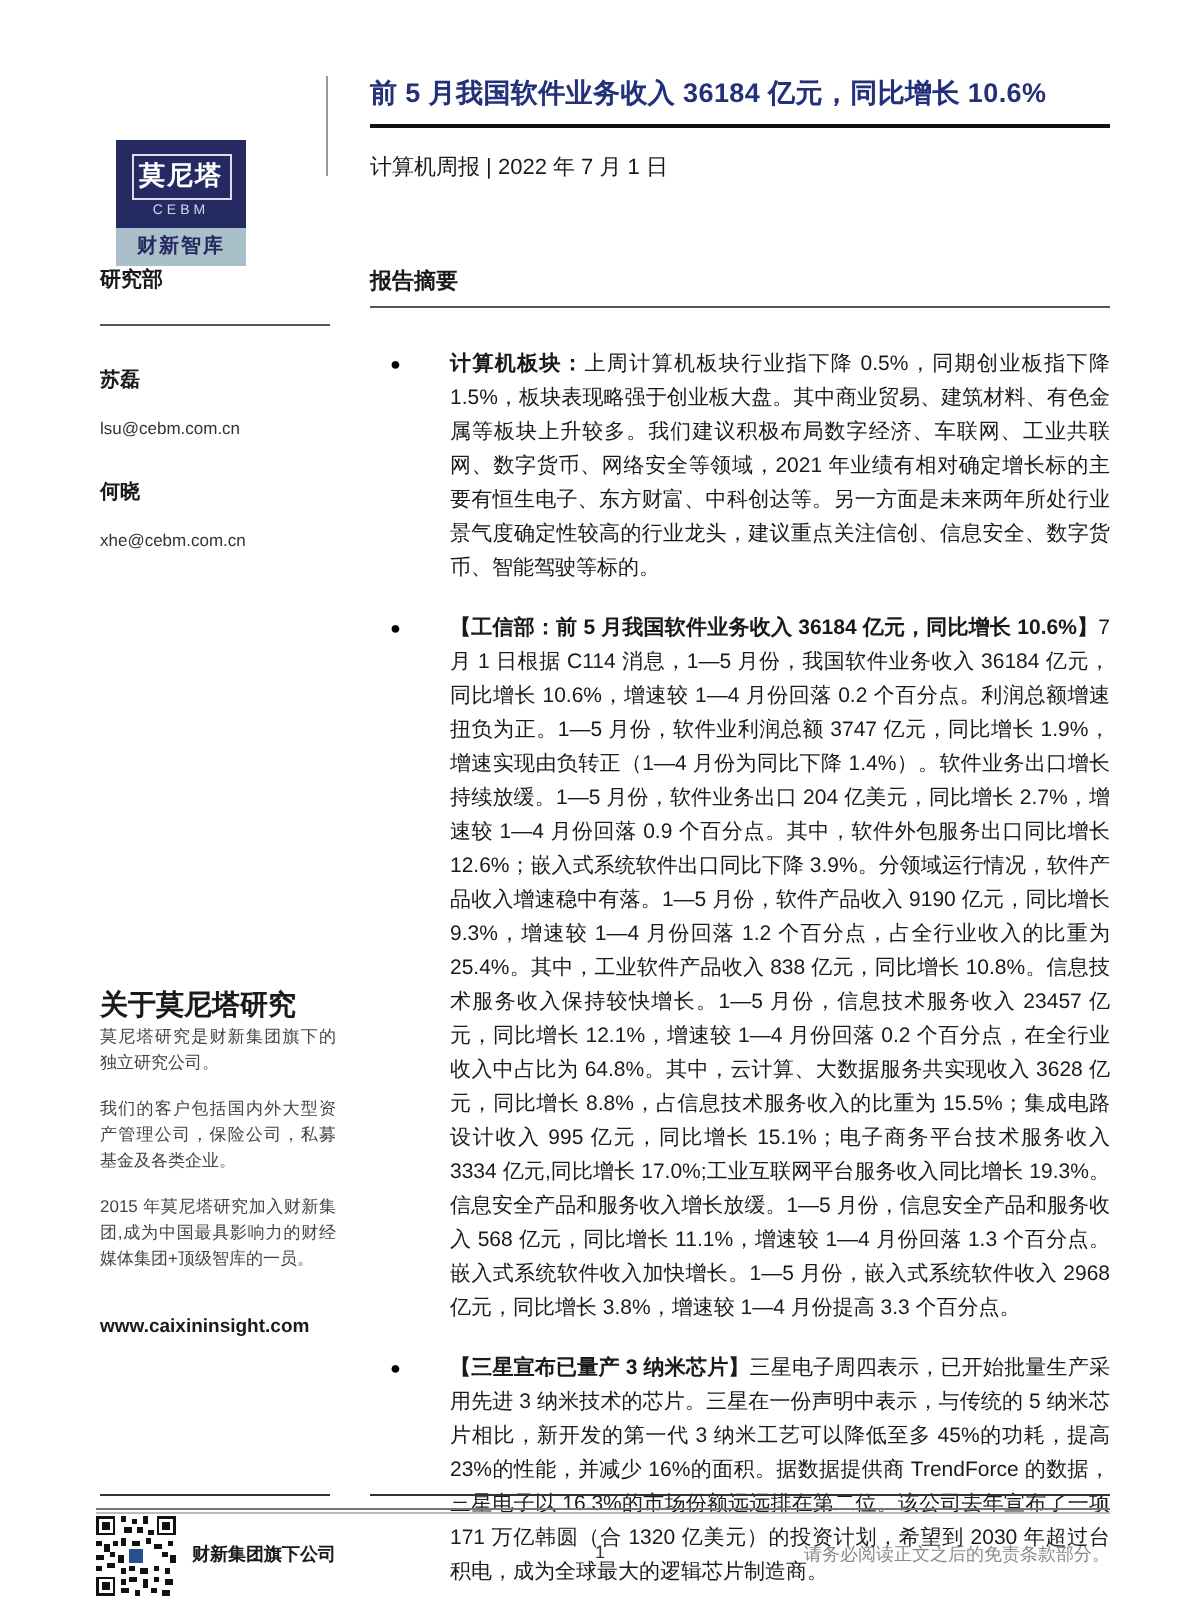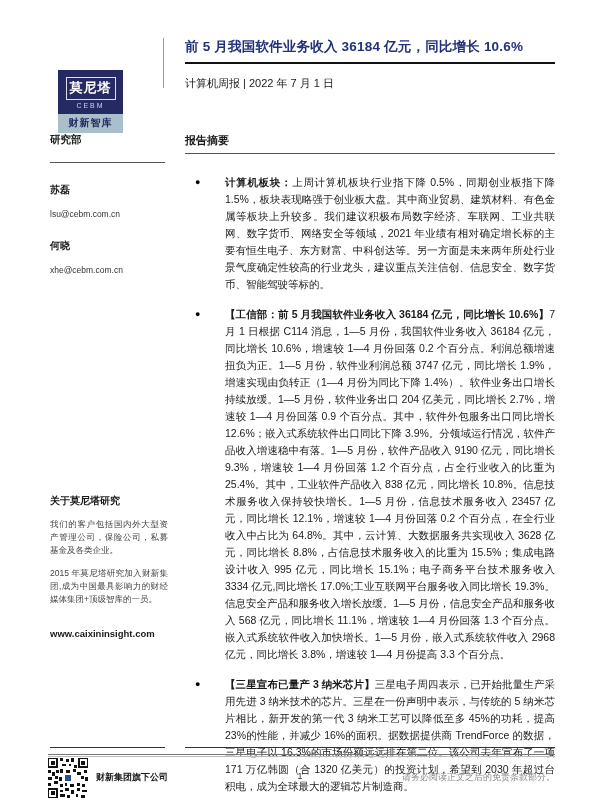--- a/index.html
+++ b/index.html
@@ -37,21 +37,21 @@
   .sidebar-contacts { position:absolute; left:50px; top:133px; width:115px; }
   .sidebar-heading {
     font-size:10.5px; font-weight:bold; color:#1a1a1a;
     padding-bottom:15px; border-bottom:1px solid #555;
   }
   .analyst { margin-top:20px; }
   .analyst-name { font-size:10px; font-weight:bold; color:#1a1a1a; }
   .analyst-email { font-size:8.5px; color:#333; margin-top:12px; }
 
   .sidebar-about { position:absolute; left:50px; top:494px; width:118px; }
-  .about-title { font-size:10px; font-weight:bold; color:#1a1a1a; margin-bottom:10px; }
+  .about-title { font-size:14px; font-weight:bold; color:#1a1a1a; }
   .about-para {
     font-size:8.5px; color:#444; line-height:13px; margin-bottom:10px;
     text-align:justify;
   }
   .website { font-size:9.5px; font-weight:bold; color:#1a1a1a; margin-top:22px; }
 
   
   .main-col { position:absolute; left:185px; top:133px; width:370px; }
   .summary-heading {
     font-size:11px; font-weight:bold; color:#1a1a1a;
@@ -97,20 +97,21 @@
       <div class="analyst-email">lsu@cebm.com.cn</div>
     </div>
     <div class="analyst">
       <div class="analyst-name">何晓</div>
       <div class="analyst-email">xhe@cebm.com.cn</div>
     </div>
   </div>
 
   <div class="sidebar-about">
     <div class="about-title">关于莫尼塔研究</div>
+    <div class="about-para">莫尼塔研究是财新集团旗下的独立研究公司。</div>
     <div class="about-para">我们的客户包括国内外大型资产管理公司，保险公司，私募基金及各类企业。</div>
     <div class="about-para">2015 年莫尼塔研究加入财新集团,成为中国最具影响力的财经媒体集团+顶级智库的一员。</div>
     <div class="website">www.caixininsight.com</div>
   </div>
 
   <div class="main-col">
     <div class="summary-heading">报告摘要</div>
     <div class="bullet-list">
 
       <div class="bullet-item">

